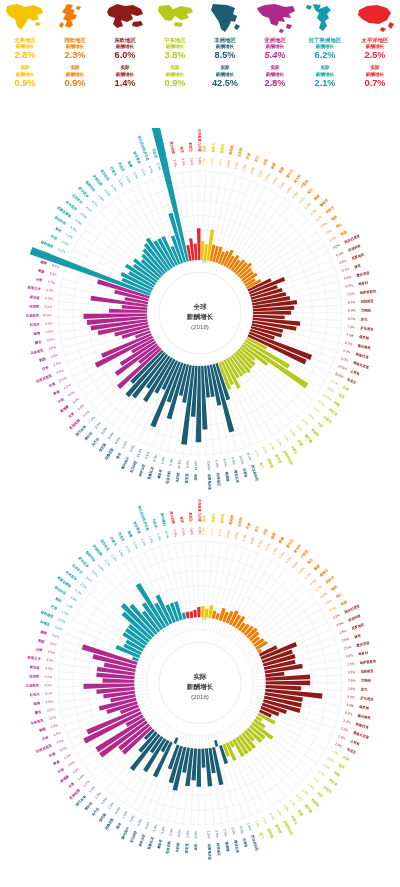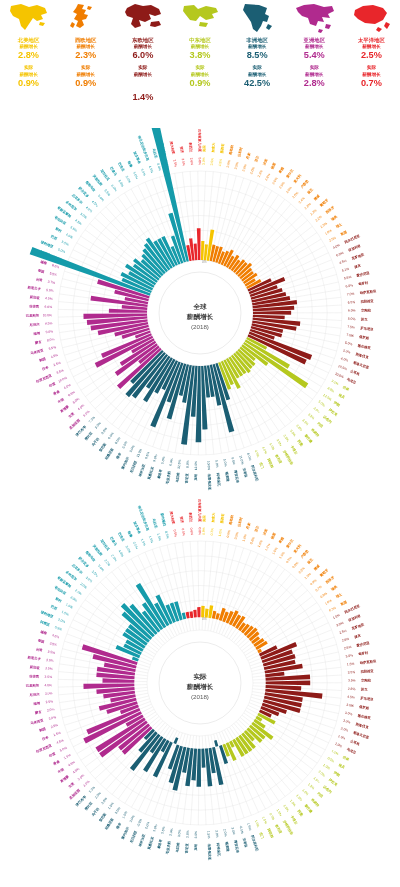--- a/index.html
+++ b/index.html
@@ -64,21 +64,21 @@
     </div>
     <div class="region-card">
       <svg viewBox="0 0 44 32" class="region-map">
         <path d="M6 6 L14 2 L22 4 L30 3 L38 7 L40 12 L34 14 L28 12 L30 17 L24 20 L18 18 L20 24 L14 26 L10 22 L12 16 L6 14 L4 10 Z M30 20 L38 19 L40 23 L34 25 L29 24 Z" fill="#8E1B18"></path>
       </svg>
       <div class="region-name" style="color: rgb(142, 27, 24);">东欧地区</div>
       <div class="region-sub1" style="color: rgb(142, 27, 24);">薪酬增长</div>
       <div class="region-big" style="color: rgb(142, 27, 24);">6.0%</div>
       <div class="region-sub2" style="color: rgb(142, 27, 24);">实际</div>
       <div class="region-sub2b" style="color: rgb(142, 27, 24);">薪酬增长</div>
-      <div class="region-big2" style="color: rgb(142, 27, 24); margin-top: 14px;">1.4%</div>
+      <div class="region-big2" style="color: rgb(142, 27, 24);">1.4%</div>
     </div>
     <div class="region-card">
       <svg viewBox="0 0 44 32" class="region-map">
         <path d="M6 4 L16 3 L20 7 L28 4 L38 6 L40 10 L34 12 L36 16 L28 18 L22 14 L18 19 L12 18 L8 13 L5 9 Z M22 20 L30 21 L28 25 L21 24 Z" fill="#B5C81E"></path>
       </svg>
       <div class="region-name" style="color: rgb(181, 200, 30);">中东地区</div>
       <div class="region-sub1" style="color: rgb(181, 200, 30);">薪酬增长</div>
       <div class="region-big" style="color: rgb(181, 200, 30);">3.8%</div>
       <div class="region-sub2" style="color: rgb(181, 200, 30);">实际</div>
       <div class="region-sub2b" style="color: rgb(181, 200, 30);">薪酬增长</div>
@@ -94,24 +94,35 @@
       <div class="region-sub2" style="color: rgb(27, 94, 115);">实际</div>
       <div class="region-sub2b" style="color: rgb(27, 94, 115);">薪酬增长</div>
       <div class="region-big2" style="color: rgb(27, 94, 115);">42.5%</div>
     </div>
     <div class="region-card">
       <svg viewBox="0 0 44 32" class="region-map">
         <path d="M4 6 L12 3 L22 2 L32 5 L40 4 L42 9 L36 12 L38 16 L30 15 L32 20 L26 19 L24 24 L18 22 L16 16 L10 14 L6 10 Z M34 22 L39 23 L37 27 L33 26 Z M27 27 L31 28 L29 31 L26 30 Z" fill="#B02A8E"></path>
       </svg>
       <div class="region-name" style="color: rgb(176, 42, 142);">亚洲地区</div>
       <div class="region-sub1" style="color: rgb(176, 42, 142);">薪酬增长</div>
-      <div class="region-big" style="color: rgb(176, 42, 142);">5.4%</div>
+      <div class="region-big" style="color: rgb(176, 42, 142); font-style: italic;">5.4%</div>
       <div class="region-sub2" style="color: rgb(176, 42, 142);">实际</div>
       <div class="region-sub2b" style="color: rgb(176, 42, 142);">薪酬增长</div>
       <div class="region-big2" style="color: rgb(176, 42, 142);">2.8%</div>
+    </div>
+    <div class="region-card">
+      <svg viewBox="0 0 44 32" class="region-map">
+        <path d="M10 2 L18 3 L16 7 L24 4 L28 8 L24 12 L26 16 L22 19 L24 24 L20 29 L16 26 L18 20 L14 16 L16 11 L12 8 Z M4 3 L9 4 L7 8 L3 6 Z" fill="#159BAA"></path>
+      </svg>
+      <div class="region-name" style="color: rgb(21, 155, 170);">拉丁美洲地区</div>
+      <div class="region-sub1" style="color: rgb(21, 155, 170);">薪酬增长</div>
+      <div class="region-big" style="color: rgb(21, 155, 170);">6.2%</div>
+      <div class="region-sub2" style="color: rgb(21, 155, 170);">实际</div>
+      <div class="region-sub2b" style="color: rgb(21, 155, 170);">薪酬增长</div>
+      <div class="region-big2" style="color: rgb(21, 155, 170);">2.1%</div>
     </div>
     <div class="region-card">
       <svg viewBox="0 0 44 32" class="region-map">
         <path d="M6 8 L14 4 L24 3 L34 6 L38 11 L34 18 L26 22 L16 21 L9 17 L5 13 Z M37 20 L41 22 L38 27 L35 24 Z M29 25 L33 27 L30 30 L27 28 Z" fill="#E8262B"></path>
       </svg>
       <div class="region-name" style="color: rgb(232, 38, 43);">太平洋地区</div>
       <div class="region-sub1" style="color: rgb(232, 38, 43);">薪酬增长</div>
       <div class="region-big" style="color: rgb(232, 38, 43);">2.5%</div>
       <div class="region-sub2" style="color: rgb(232, 38, 43);">实际</div>
       <div class="region-sub2b" style="color: rgb(232, 38, 43);">薪酬增长</div>

